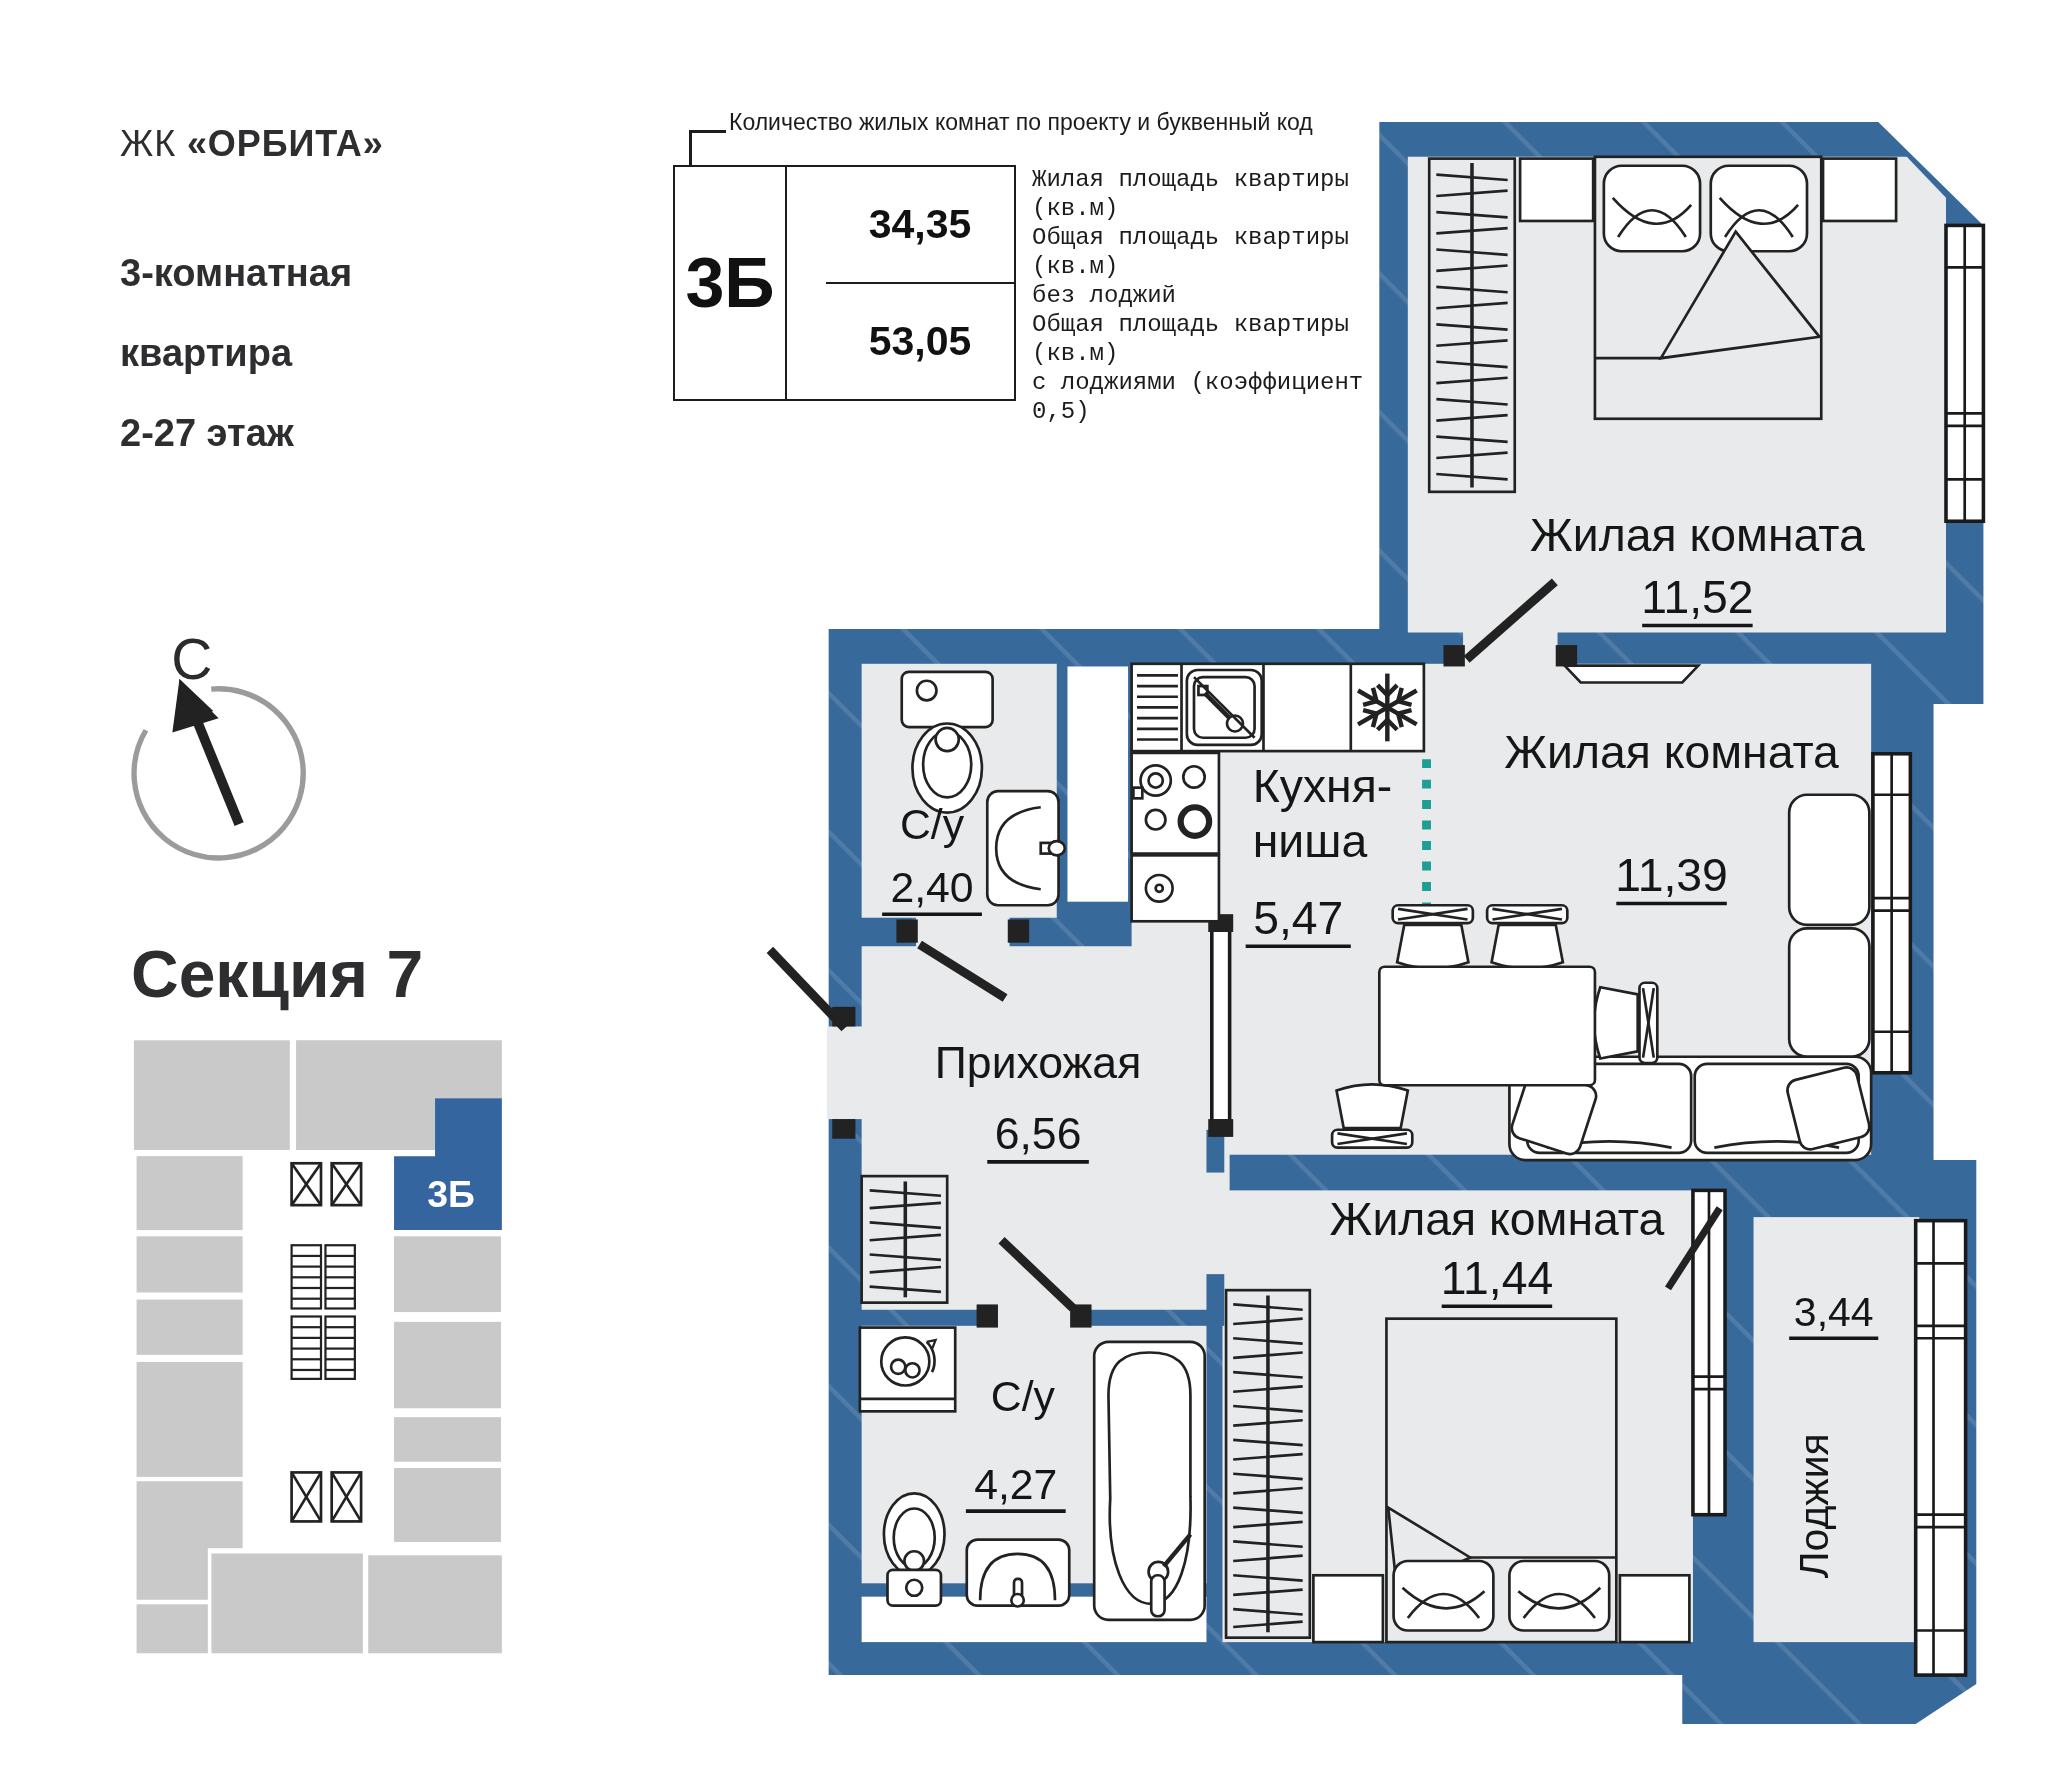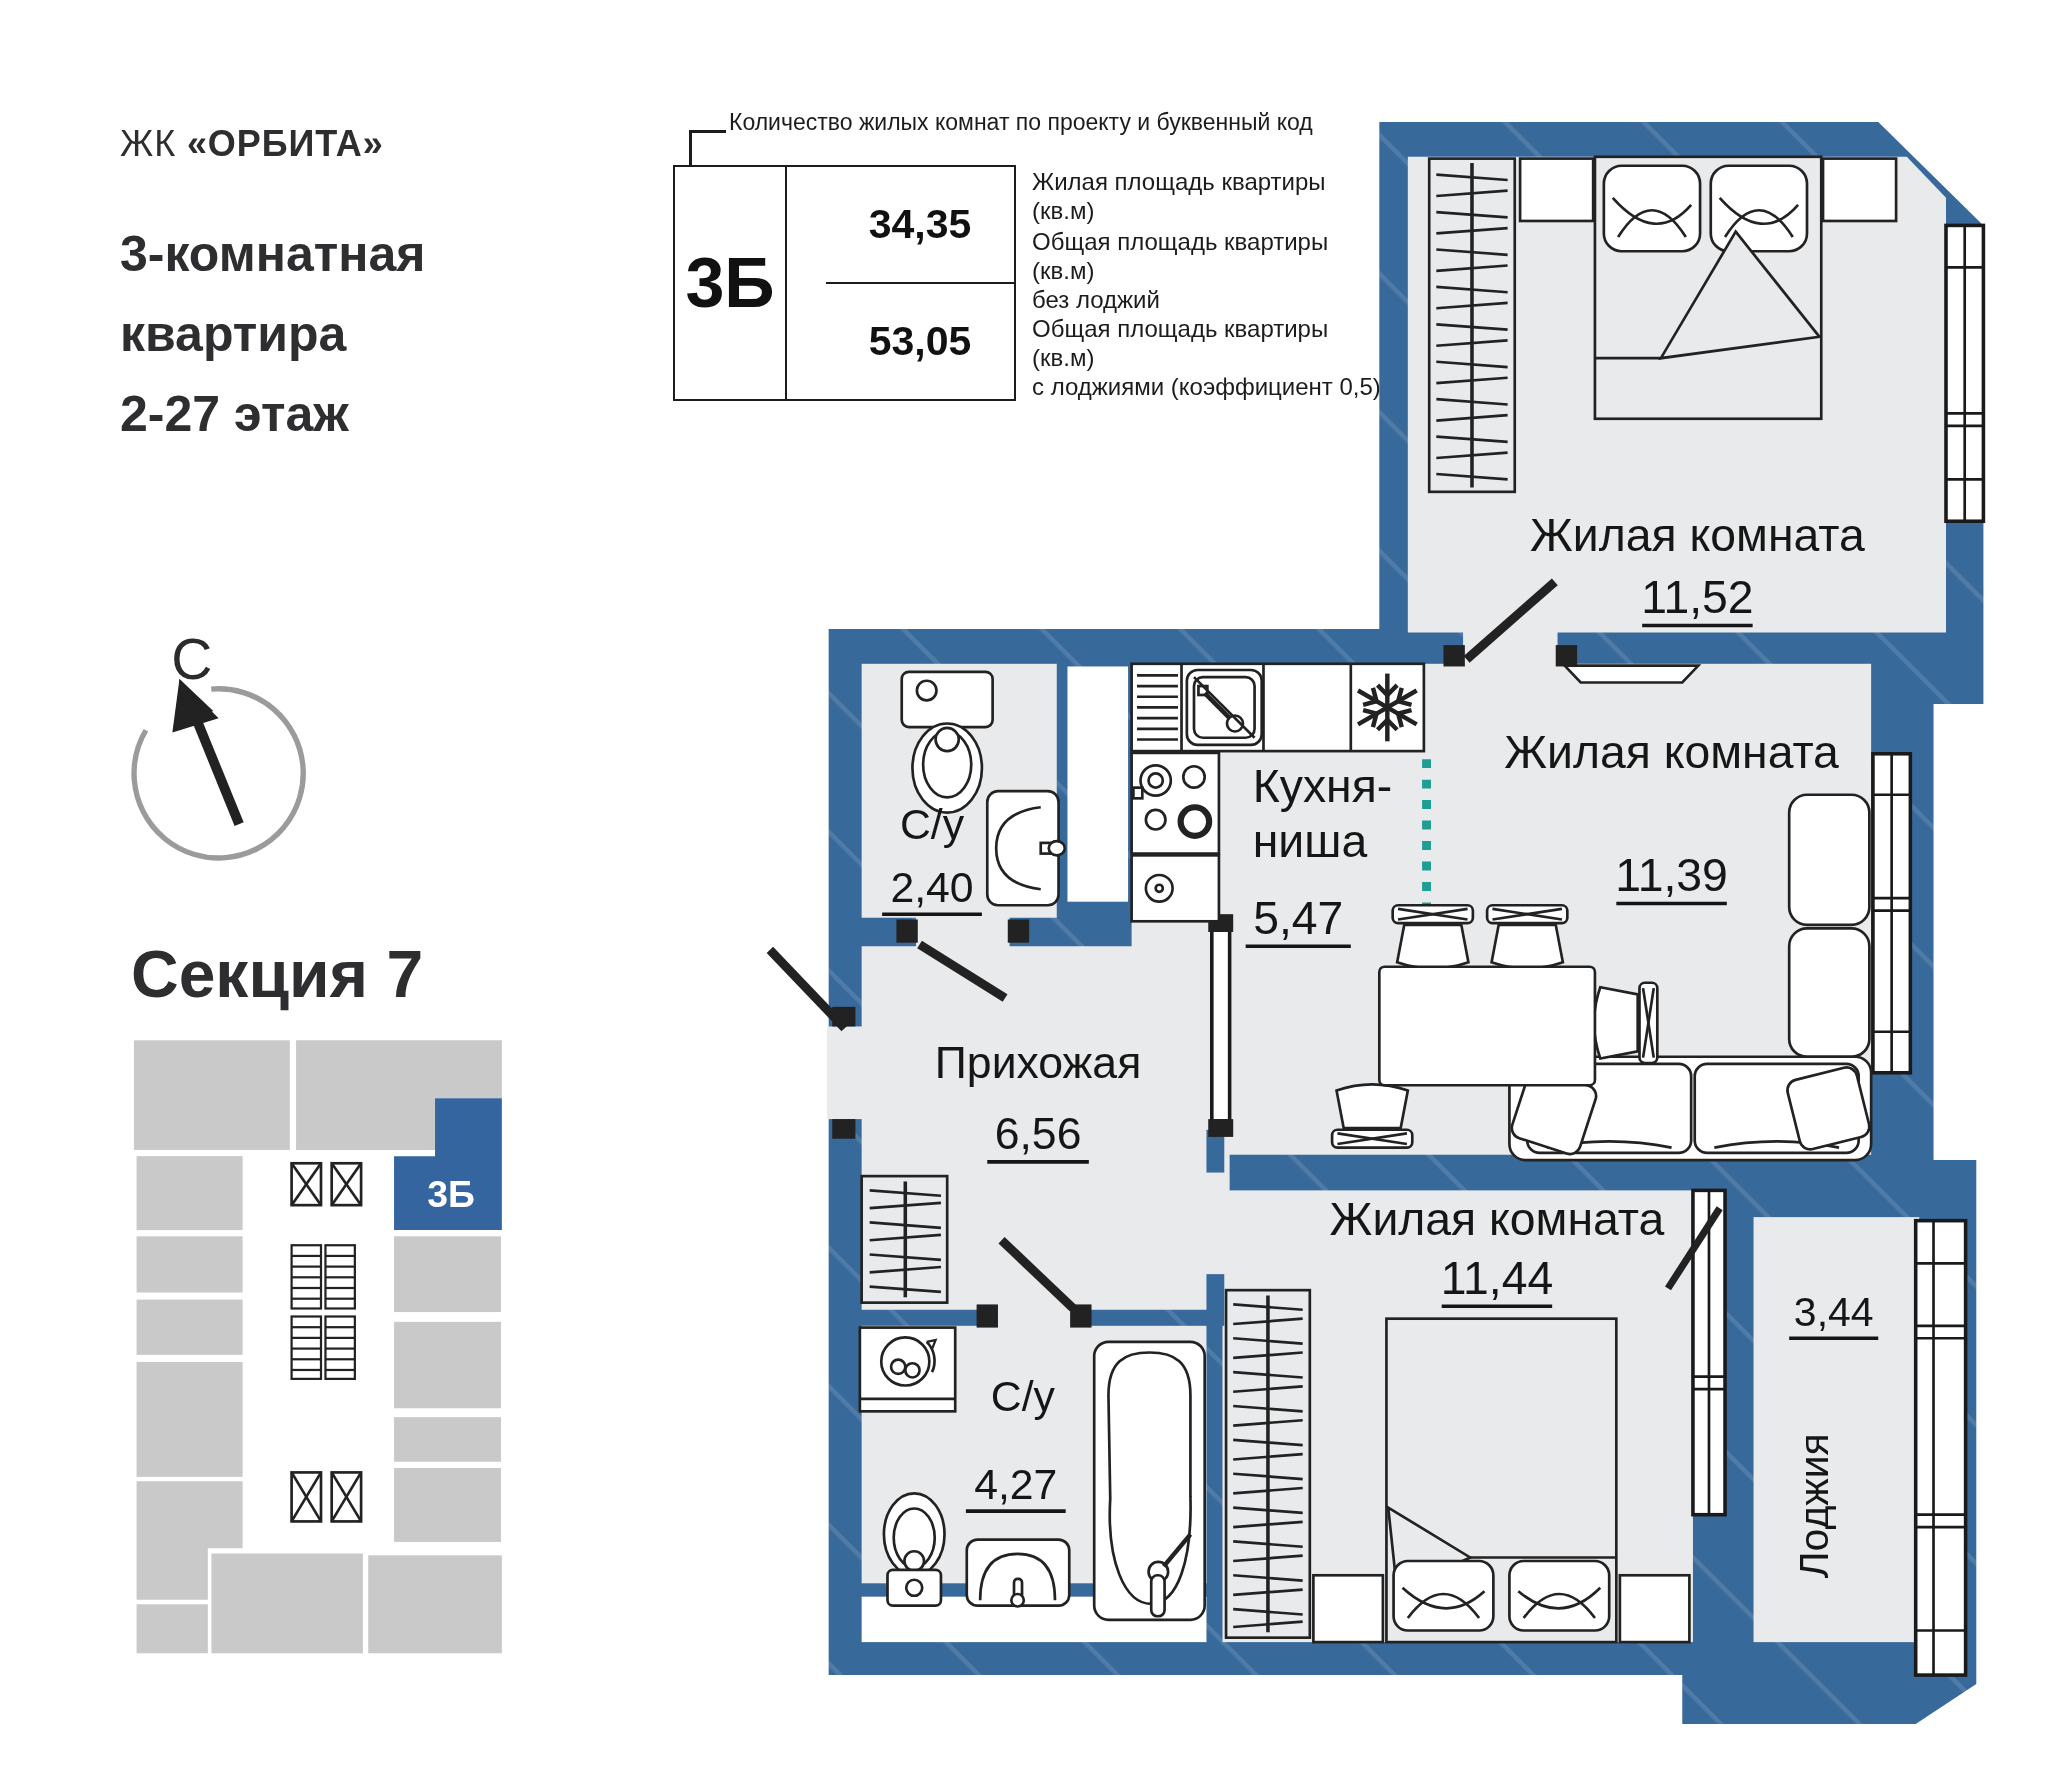--- a/index.html
+++ b/index.html
@@ -2,34 +2,34 @@
 <html style="font-size:14.3px"><head>
 <meta charset="utf-8">
 <style>
   html,body{margin:0;padding:0;background:#ffffff;}
   .page{position:relative;width:2069px;height:1782px;background:#fff;overflow:hidden;
         font-family:"Liberation Sans",sans-serif;color:#2b2b2b;}
   .abs{position:absolute;}
   
   .brand{left:120px;top:123px;font-size:36px;letter-spacing:0.9px;color:#2e2e30;}
   .brand b{font-weight:700;}
-  .apt{left:120px;top:214px;font-size:50px;font-weight:700;color:#2e2e30;line-height:80px;}
+  .apt{left:120px;top:233px;font-size:38px;font-weight:700;color:#2e2e30;line-height:80px;}
   
   .legend{left:729px;top:109px;font-size:23px;color:#1c1c1c;white-space:nowrap;}
   .callout-v{left:689px;top:130px;width:2.7px;height:37px;background:#1c1c1c;}
   .callout-h{left:689px;top:130px;width:37px;height:2.7px;background:#1c1c1c;}
   
   .card{left:673px;top:165px;width:343px;height:236px;border:2.7px solid #1c1c1c;display:flex;box-sizing:border-box;background:#fff;}
   .card .code{width:110px;border-right:2.7px solid #1c1c1c;display:flex;align-items:center;justify-content:center;
               font-size:70px;font-weight:700;color:#111;}
   .card .vals{flex:1;display:flex;flex-direction:column;padding-left:39px;}
   .card .vals .v{flex:1;display:flex;align-items:center;justify-content:center;font-size:41px;font-weight:700;color:#111;}
   .card .vals .v + .v{border-top:2.7px solid #1c1c1c;}
   .lbls{left:1032px;top:165px;width:356px;height:236px;display:flex;flex-direction:column;}
-  .lbls .l{flex:1;display:flex;flex-direction:column;justify-content:center;font-size:24px;line-height:29px;color:#1c1c1c;}
+  .lbls .l{flex:1;display:flex;flex-direction:column;justify-content:center;font-size:24px;line-height:29px;color:#1c1c1c;font-family:Liberation Mono, monospace;}
   
   .section-title{left:131px;top:936px;font-size:66px;font-weight:700;color:#2e2e30;}
   svg text{font-family:"Liberation Sans",sans-serif;}
 </style>
 </head>
 <body>
 
 <div class="page">
 
   <div class="abs brand"><span>ЖК </span><b>«ОРБИТА»</b></div>

